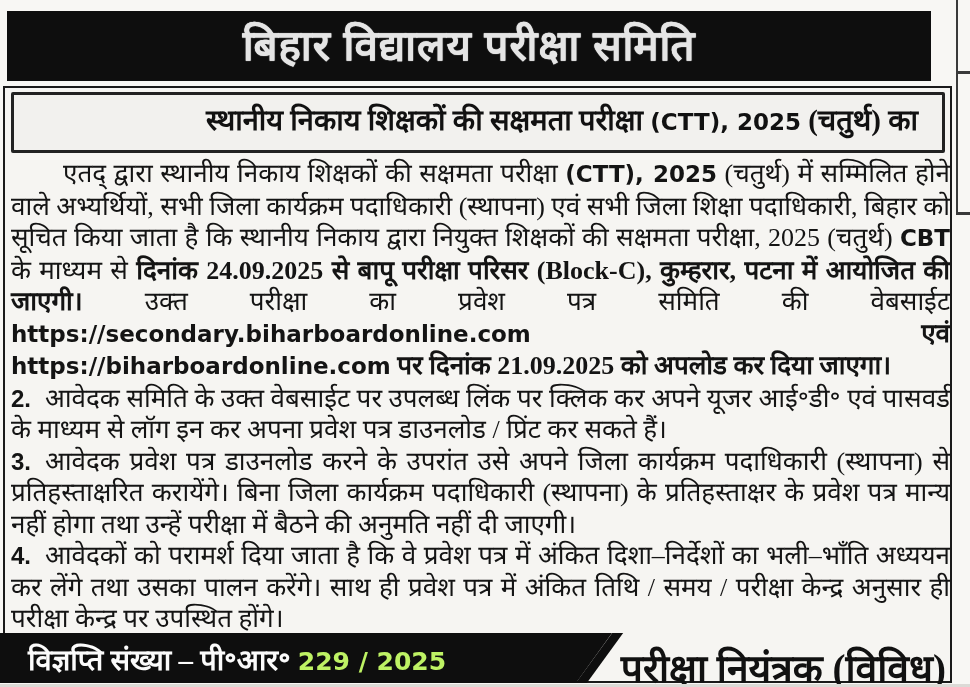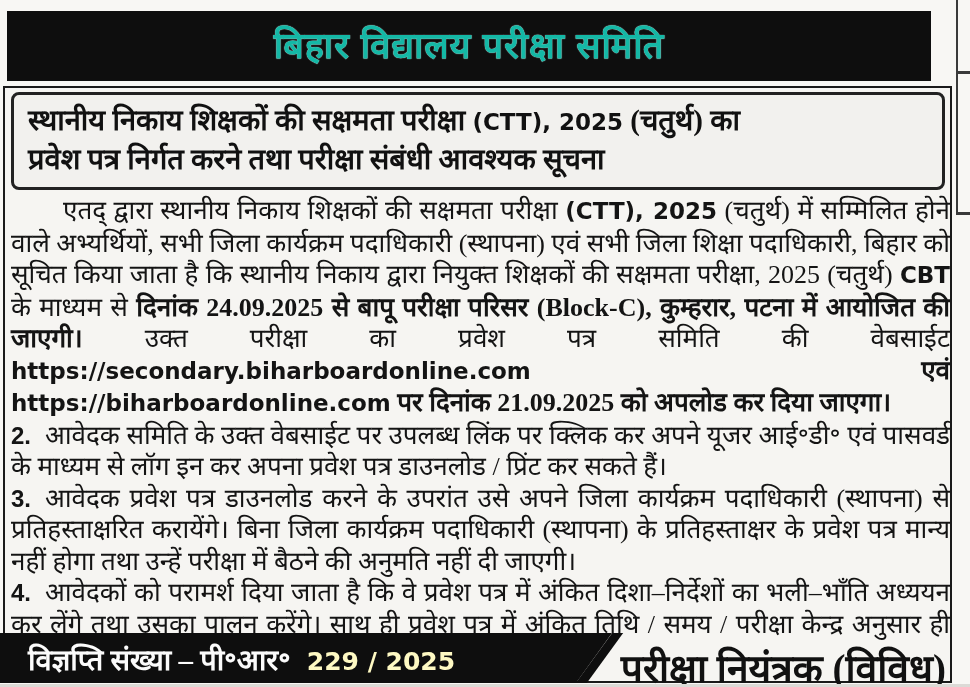--- a/index.html
+++ b/index.html
@@ -18,47 +18,47 @@
   
   .top-banner {
     position:absolute; left:7px; top:11px;
     width:924px; height:70px;
     background:#0e0e0e;
     display:flex; align-items:center; justify-content:center;
   }
   .top-banner .title {
     font-family:"Liberation Sans", sans-serif;
     font-weight:bold;
-    font-size:36px;
+    font-size:42px;
     line-height:66px;
-    color:#14b8a6;
+    color:#e5e5e5;
     letter-spacing:1px;
     white-space:nowrap;
     text-shadow:0 0 1px #fff;
   }
   
   .col-rule { position:absolute; left:956px; top:0; width:2px; height:215px; background:#3a3a3a; }
   .col-tick-1 { position:absolute; left:956px; top:71px; width:14px; height:3px; background:#3a3a3a; }
   .col-tick-2 { position:absolute; left:956px; top:212px; width:14px; height:3px; background:#3a3a3a; }
 
   
   .main-box {
     position:absolute; left:3px; top:86px;
     width:949px; height:597px;
     border:2px solid #1a1a1a;
     background:#f6f5f2;
     overflow:hidden;
   }
   .subtitle-box {
     margin:4px 5px 0 6px;
     border:3px solid #222;
-    border-radius:8px;
+    border-radius:2px;
     background:#f2f1ee;
     padding:7px 24px 9px 14px;
-    text-align:left;
+    text-align:right;
     font-weight:bold;
     font-size:29px;
     line-height:37px;
     color:#111;
   }
   .body-text {
     padding:5px 0 0 6px;
     font-size:26px;
     line-height:31.5px;
     text-align:justify;
@@ -75,21 +75,21 @@
     position:absolute; left:0; top:633px;
     width:612px; height:50px;
     background:#0e0e0e;
     clip-path:polygon(0 0, 100% 0, calc(100% - 36px) 100%, 0 100%);
     display:flex; align-items:center;
     padding-left:28px;
   }
   .footer-banner .notice {
     color:#fbfbfb; font-weight:bold; font-size:29px; white-space:nowrap;
   }
-  .footer-banner .notice .lat-b { color:#fef9c3; font-size:25px;margin-left:9px; }
+  .footer-banner .notice .lat-b { color:#bef264; font-size:25px; }
   .footer-stripe {
     position:absolute; left:594px; top:633px;
     width:11px; height:50px;
     background:#0e0e0e;
     transform:skewX(-36deg);
     transform-origin:center;
   }
   .signatory {
     position:absolute; right:24px; top:640px;
     font-weight:bold; font-size:39px; color:#111;
@@ -110,21 +110,20 @@
   </div>
 
   <div class="col-rule"></div>
   <div class="col-tick-1"></div>
   <div class="col-tick-2"></div>
 
   <div class="main-box">
 
     <div class="subtitle-box">
       <div><span>स्थानीय निकाय शिक्षकों की सक्षमता परीक्षा </span><span class="lat-b">(CTT), 2025</span><span> (चतुर्थ) का</span></div>
-      <div>प्रवेश पत्र निर्गत करने तथा परीक्षा संबंधी आवश्यक सूचना</div>
     </div>
 
     <div class="body-text">
       <p class="p1"><span>एतद् द्वारा स्थानीय निकाय शिक्षकों की सक्षमता परीक्षा </span><span class="lat-b">(CTT), 2025</span><span> (चतुर्थ) में सम्मिलित होने वाले अभ्यर्थियों, सभी जिला कार्यक्रम पदाधिकारी (स्थापना) एवं सभी जिला शिक्षा पदाधिकारी, बिहार को सूचित किया जाता है कि स्थानीय निकाय द्वारा नियुक्त शिक्षकों की सक्षमता परीक्षा, 2025 (चतुर्थ) </span><span class="lat-b">CBT</span><span> के माध्यम से </span><span class="hin-b">दिनांक 24.09.2025 से बापू परीक्षा परिसर (Block-C), कुम्हरार, पटना में आयोजित की जाएगी।</span><span> उक्त परीक्षा का प्रवेश पत्र समिति की वेबसाईट </span><span class="lat-b">https://secondary.biharboardonline.com</span><span class="hin-b"> एवं </span><span class="lat-b">https://biharboardonline.com</span><span class="hin-b"> पर दिनांक </span><span class="hin-b">21.09.2025 को अपलोड कर दिया जाएगा।</span></p>
 
       <p><span class="pnum">2.</span><span>आवेदक समिति के उक्त वेबसाईट पर उपलब्ध लिंक पर क्लिक कर अपने यूजर आई॰डी॰ एवं पासवर्ड के माध्यम से लॉग इन कर अपना प्रवेश पत्र डाउनलोड / प्रिंट कर सकते हैं।</span></p>
 
       <p><span class="pnum">3.</span><span>आवेदक प्रवेश पत्र डाउनलोड करने के उपरांत उसे अपने जिला कार्यक्रम पदाधिकारी (स्थापना) से प्रतिहस्ताक्षरित करायेंगे। बिना जिला कार्यक्रम पदाधिकारी (स्थापना) के प्रतिहस्ताक्षर के प्रवेश पत्र मान्य नहीं होगा तथा उन्हें परीक्षा में बैठने की अनुमति नहीं दी जाएगी।</span></p>
 
       <p><span class="pnum">4.</span><span>आवेदकों को परामर्श दिया जाता है कि वे प्रवेश पत्र में अंकित दिशा–निर्देशों का भली–भाँति अध्ययन कर लेंगे तथा उसका पालन करेंगे। साथ ही प्रवेश पत्र में अंकित तिथि / समय / परीक्षा केन्द्र अनुसार ही परीक्षा केन्द्र पर उपस्थित होंगे।</span></p>

